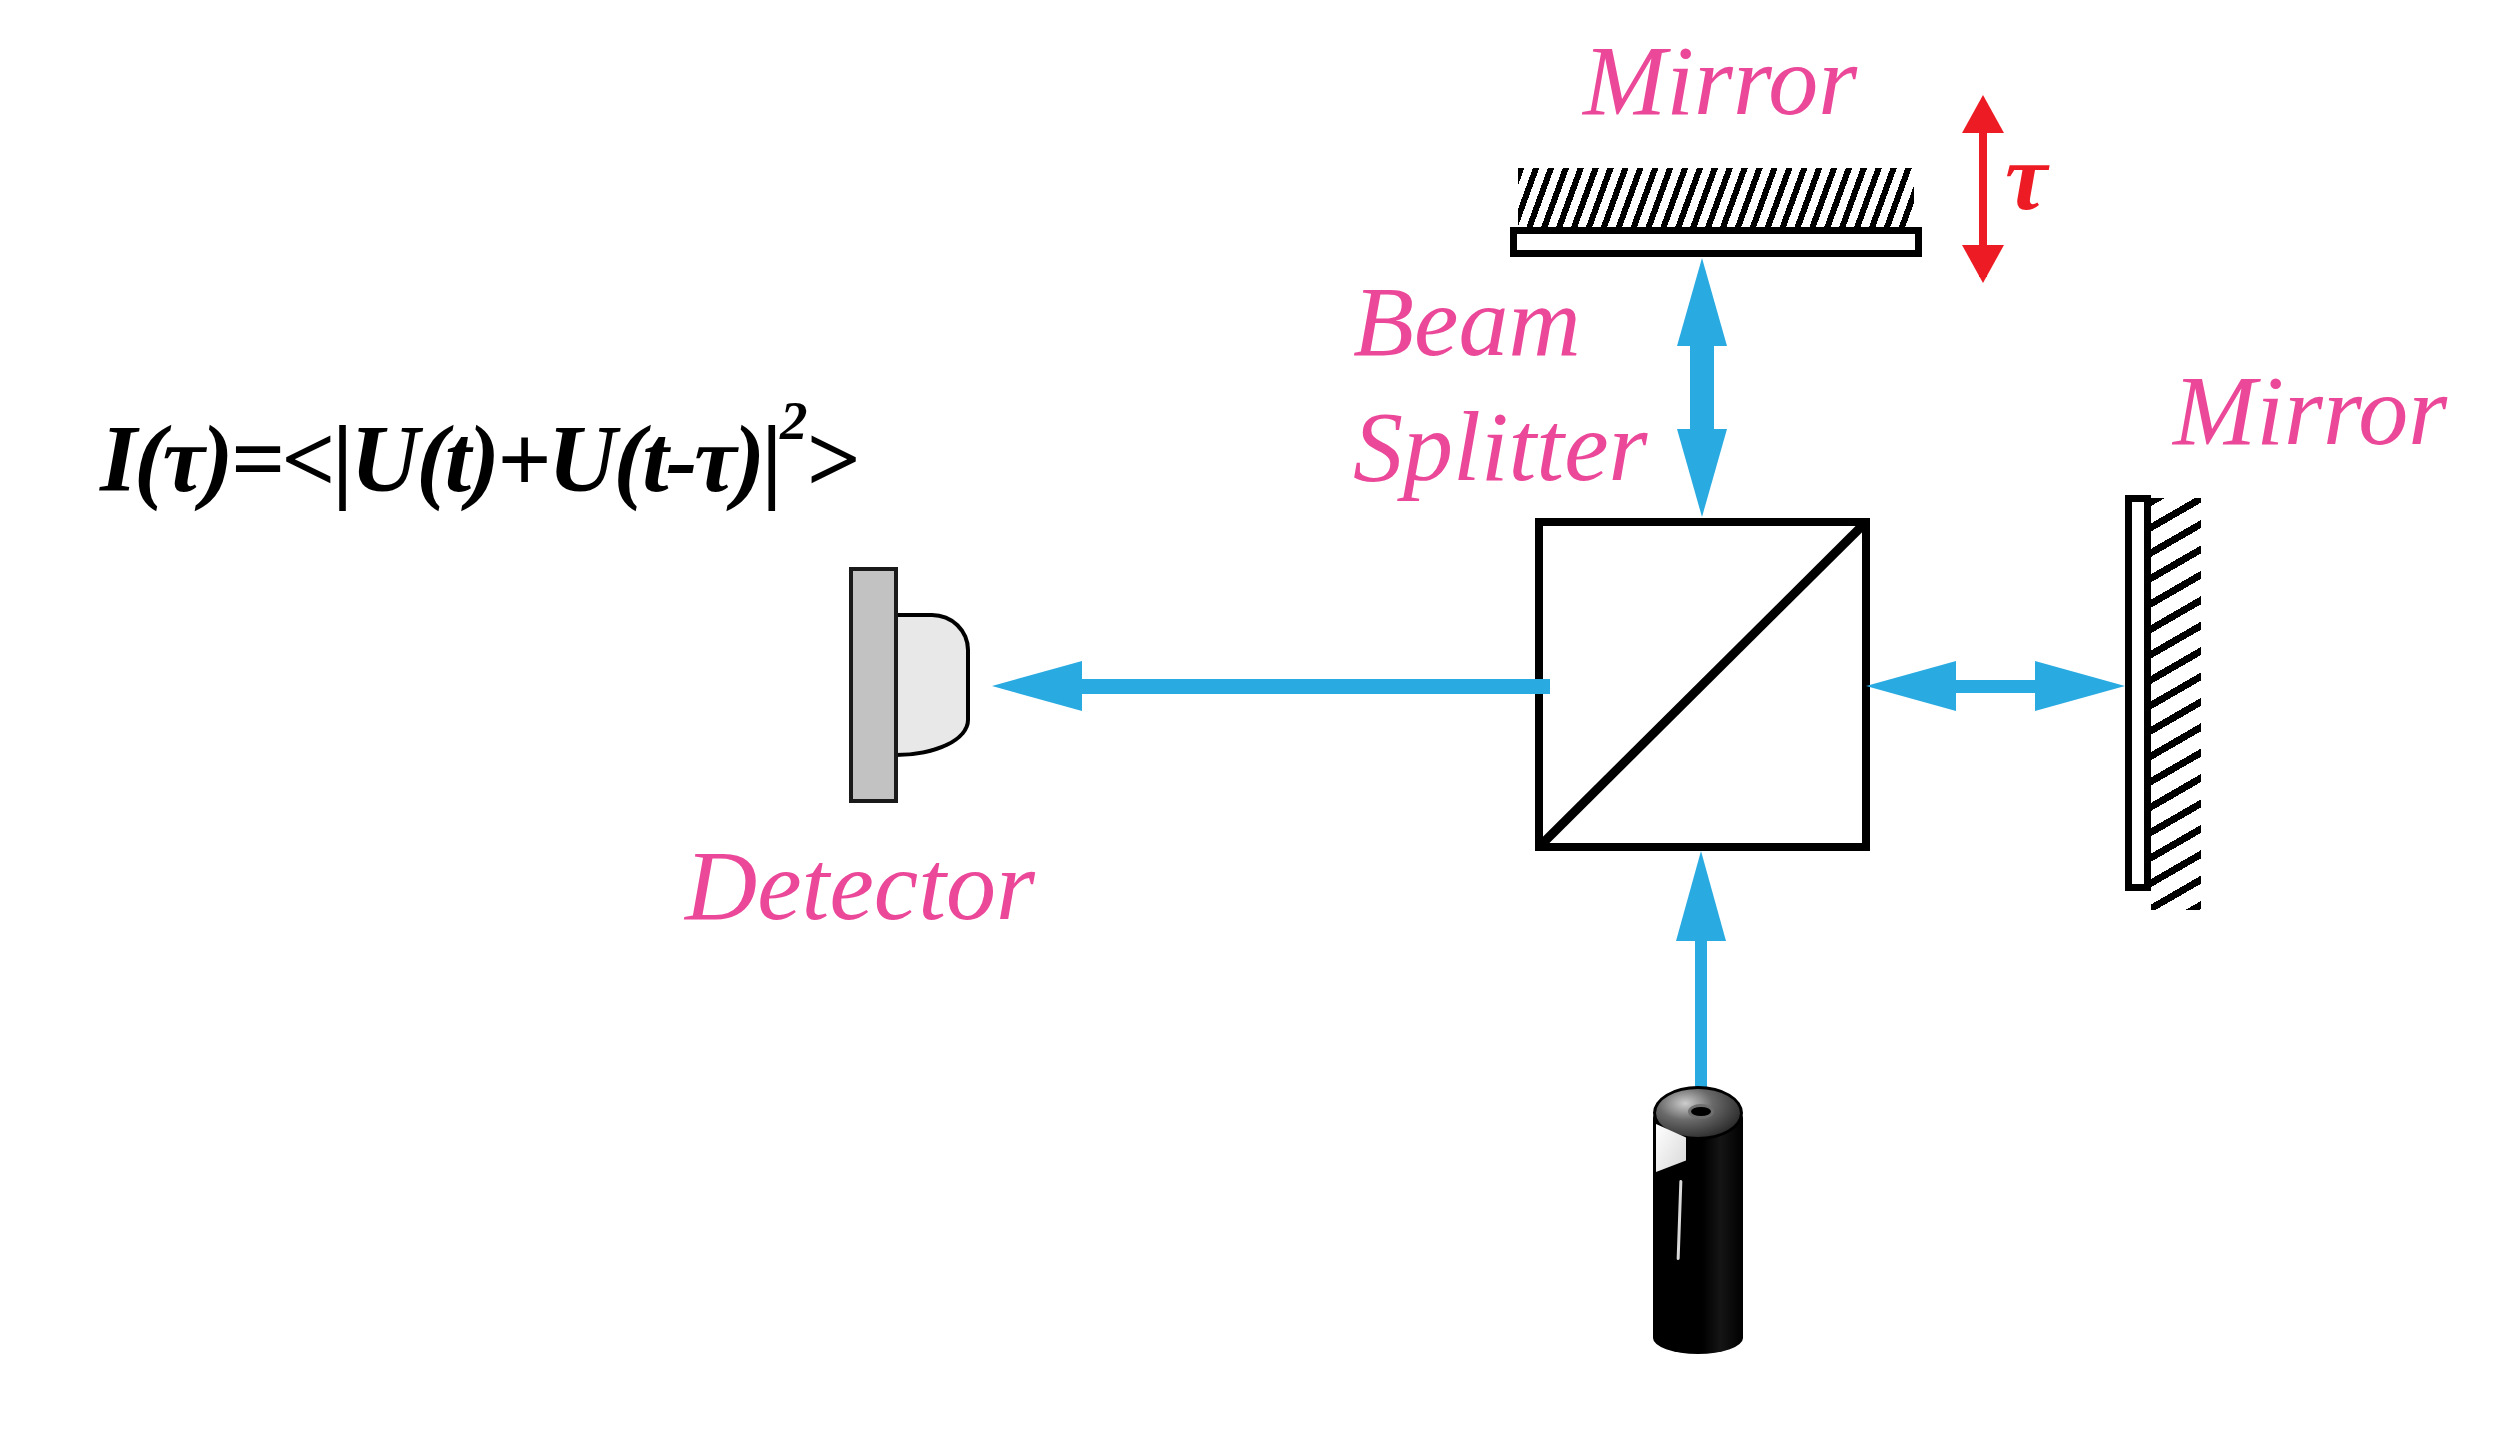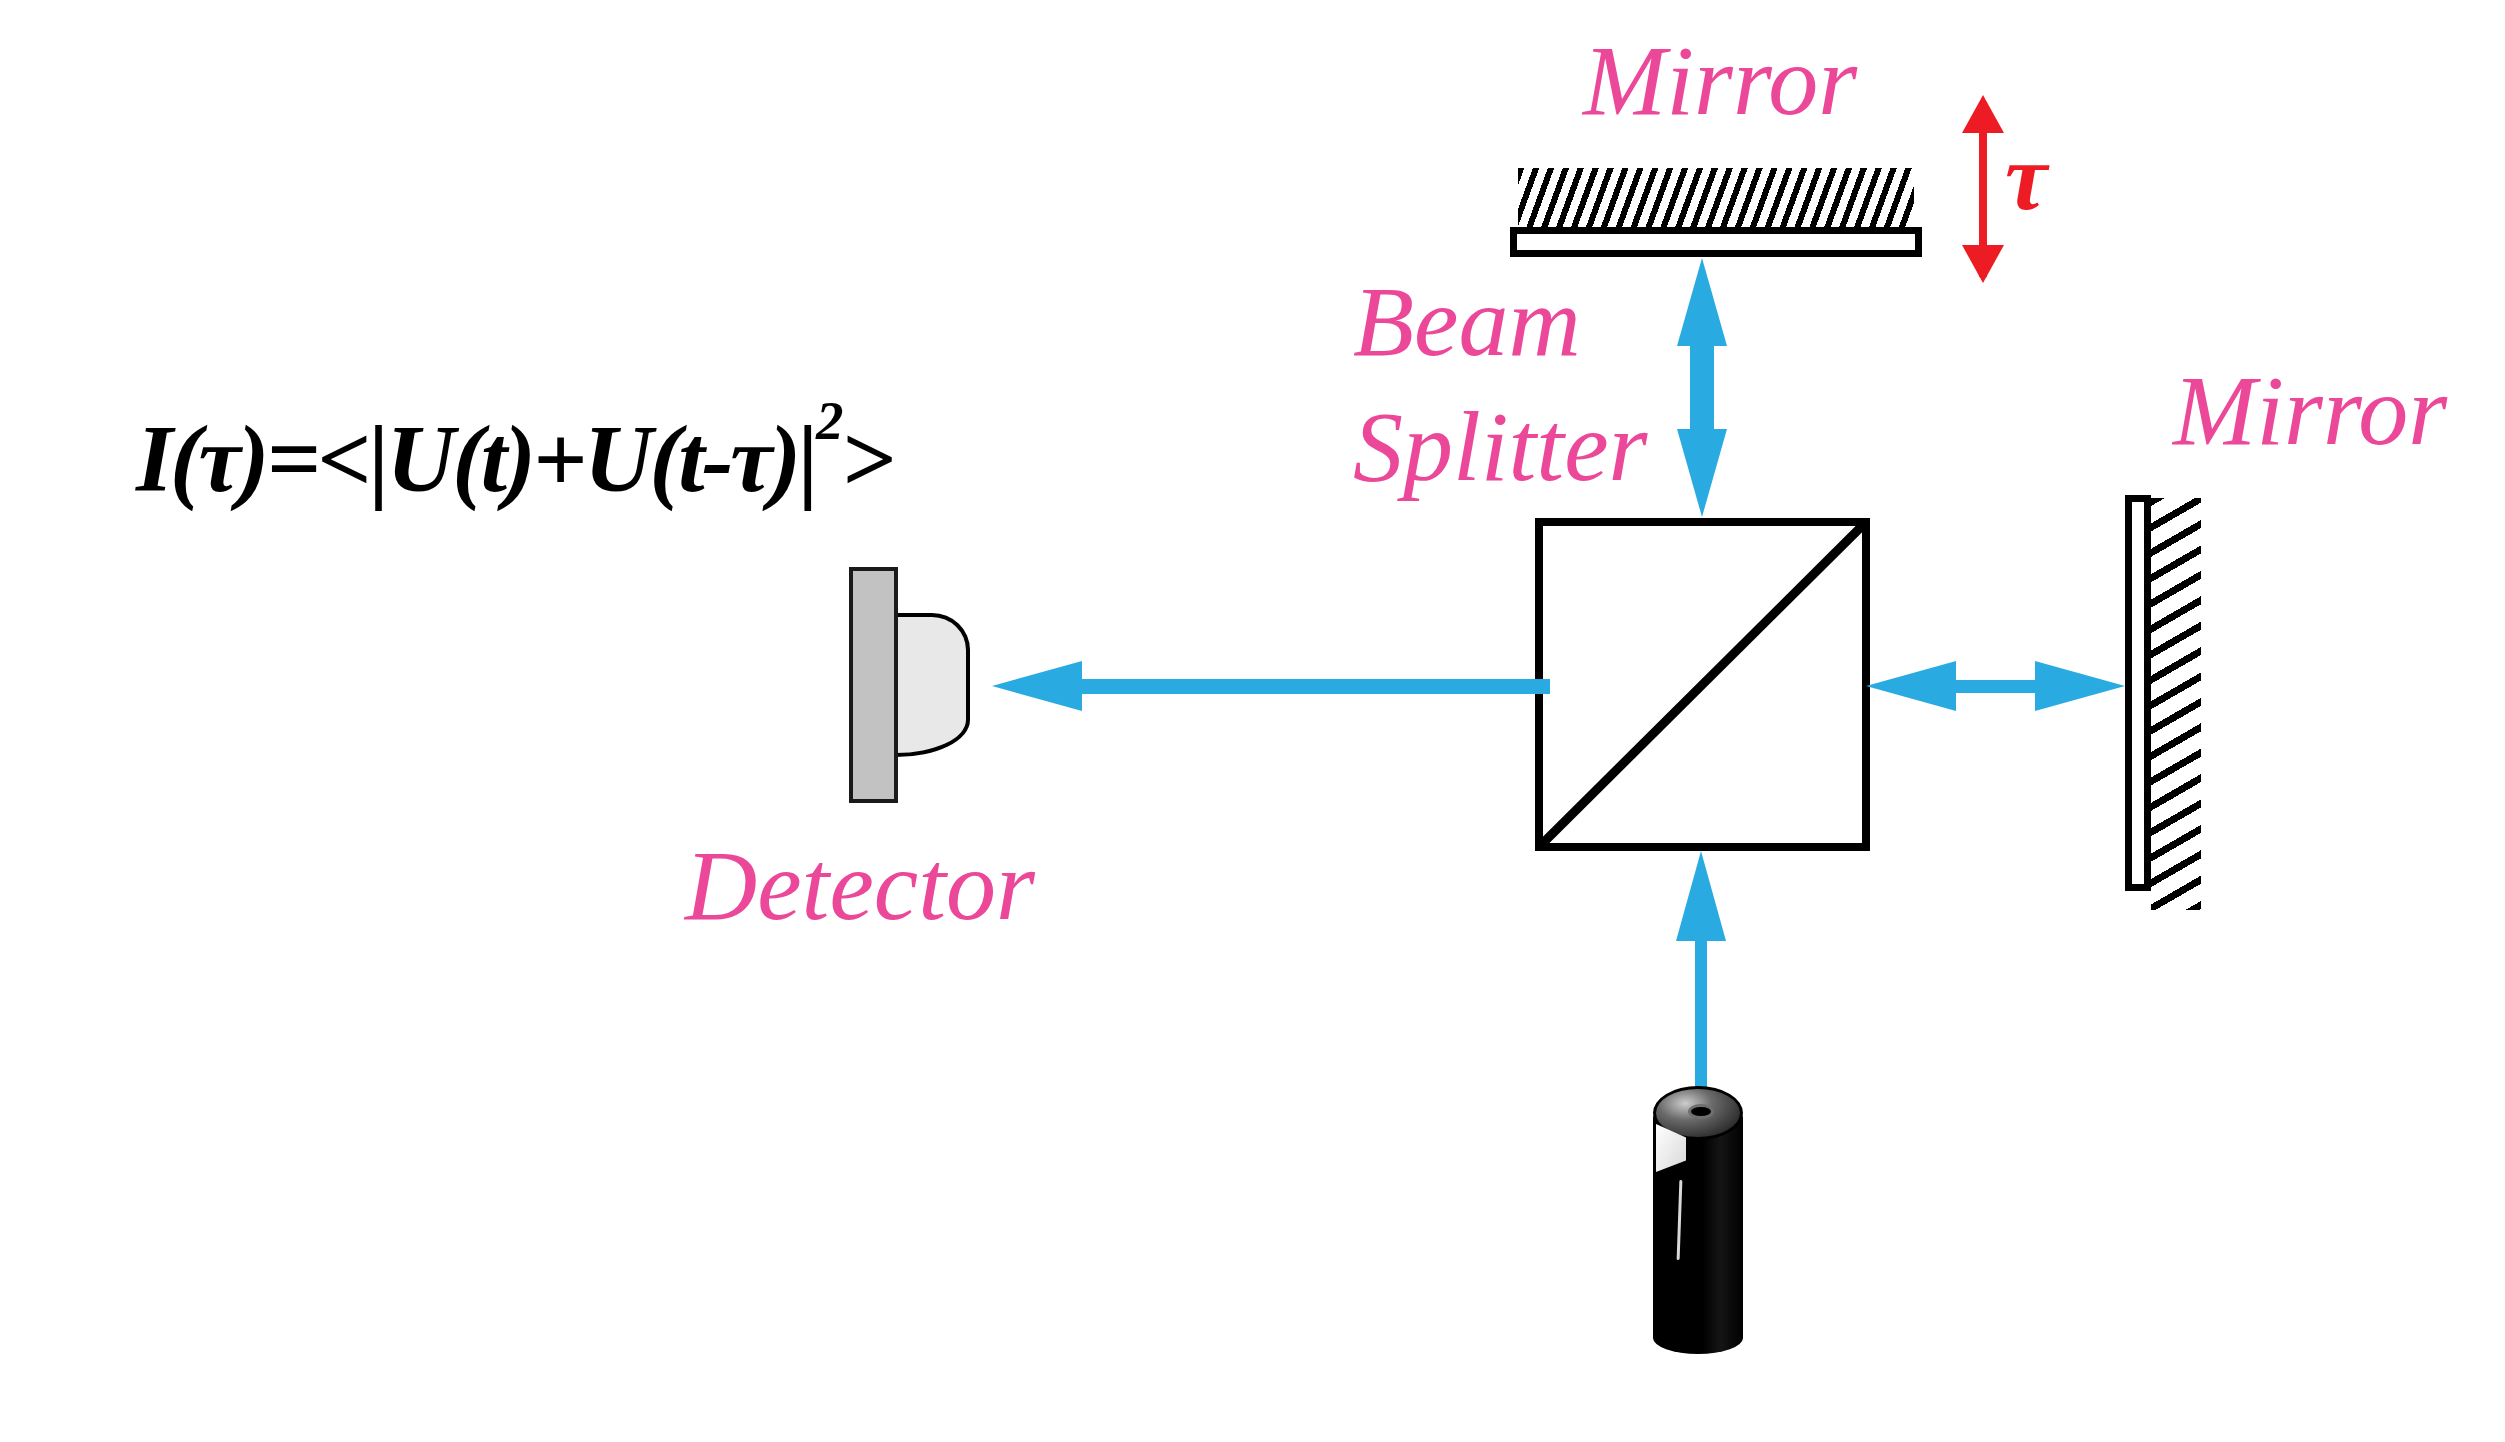--- a/index.html
+++ b/index.html
@@ -189,21 +189,21 @@
                       border-right: 21px solid transparent;
                       border-top: 38px solid #ed1c24; }
 
   svg.diag { position: absolute; left: 1535px; top: 518px; }
 </style>
 </head>
 <body>
 
 <div class="canvas">
 
-  <div class="abs formula" style="left:100px; top:412px;margin-left:36px;"><span>I(τ)=&lt;|U(t)+U(t-τ)|</span><sup>2</sup><span>&gt;</span></div>
+  <div class="abs formula" style="left:100px; top:412px;"><span>I(τ)=&lt;|U(t)+U(t-τ)|</span><sup>2</sup><span>&gt;</span></div>
 
   <div class="abs label" style="left:1583px; top:31px; line-height:1;">Mirror</div>
   <div class="abs hatch-top"></div>
   <div class="abs mirror-bar-top"></div>
 
   <div class="abs red-shaft"></div>
   <div class="abs tri head-r-up"></div>
   <div class="abs tri head-r-down"></div>
   <div class="abs tau-label" style="left:2005px; top:130px;">τ</div>
 

